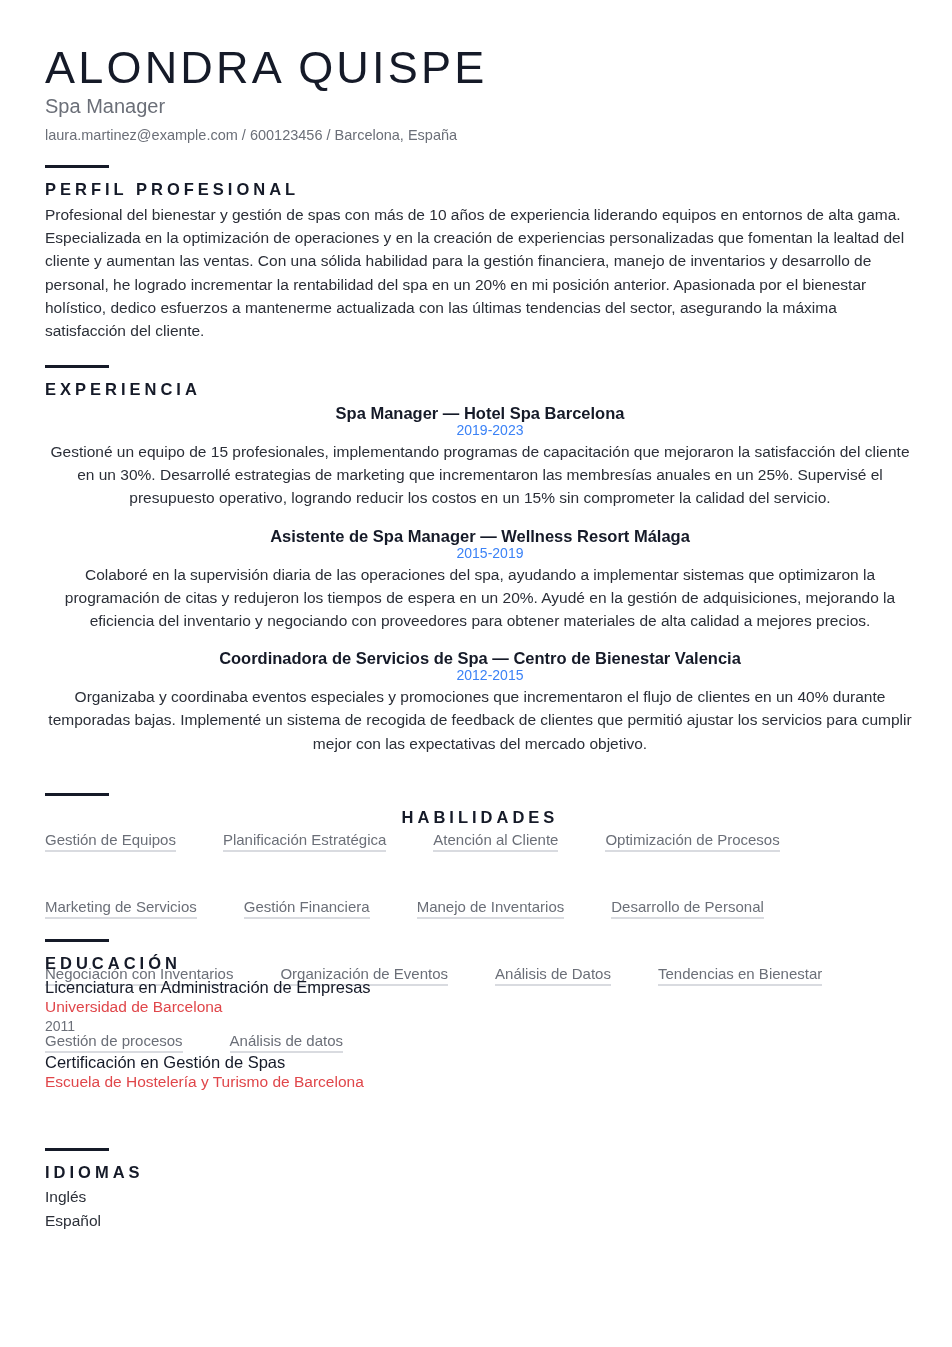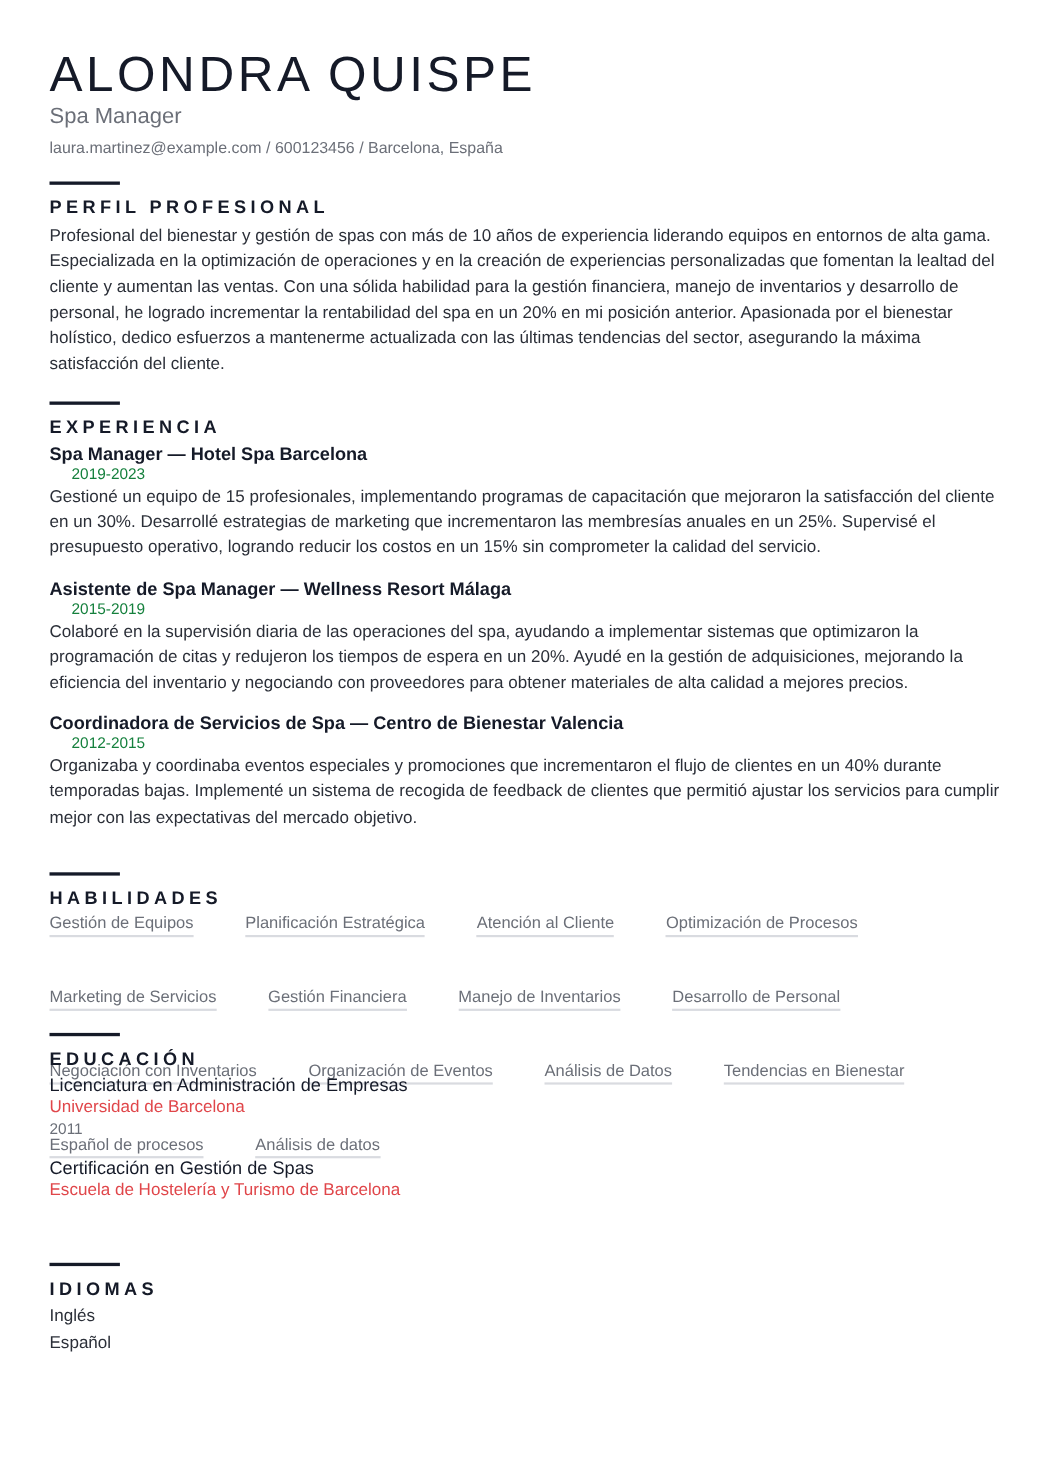--- a/index.html
+++ b/index.html
@@ -25,27 +25,27 @@
     }
     .section { position: absolute; left: 0; width: 870px; }
     .rule { width: 64px; height: 3px; background: #151a28; }
     .section-title {
       font-size: 16.5px; font-weight: 700; letter-spacing: 4px; color: #151a28;
       margin-top: 11px; line-height: 20px; white-space: nowrap;
     }
     .para {
       font-size: 15.5px; line-height: 23.2px; color: #2b2f38; margin-top: 4px;
     }
-    .job { margin-top: 4px; }
+    .job { margin-top: 4px; text-align: center; }
     .job + .job { margin-top: 16px; }
     .job-title {
       font-size: 16.5px; font-weight: 700; color: #151a28; line-height: 20px;
       white-space: nowrap;
     }
-    .job-dates { font-size: 14px; color: #15803d; line-height: 15px; margin-left: 20px; }
+    .job-dates { font-size: 14px; color: #3b82f6; line-height: 15px; margin-left: 20px; }
     .job-desc {
       font-size: 15.5px; line-height: 23.2px; color: #2b2f38; margin-top: 2px;
       width: 870px;
     }
     .skills { margin-top: 3px; display: flex; flex-wrap: wrap; width: 860px; gap: 34px; }
     .skill {
       font-size: 15px; color: #6b6f78; line-height: 20px;
       border-bottom: 2px solid #d9dbe0; margin-right: 13px; margin-bottom: 11px;
       padding-bottom: 0px; white-space: nowrap;
     }
@@ -89,37 +89,37 @@
       <div class="job-dates">2015-2019</div>
       <div class="job-desc">Colaboré en la supervisión diaria de las operaciones del spa, ayudando a implementar sistemas que optimizaron la programación de citas y redujeron los tiempos de espera en un 20%. Ayudé en la gestión de adquisiciones, mejorando la eficiencia del inventario y negociando con proveedores para obtener materiales de alta calidad a mejores precios.</div>
     </div>
     <div class="job">
       <div class="job-title">Coordinadora de Servicios de Spa — Centro de Bienestar Valencia</div>
       <div class="job-dates">2012-2015</div>
       <div class="job-desc">Organizaba y coordinaba eventos especiales y promociones que incrementaron el flujo de clientes en un 40% durante temporadas bajas. Implementé un sistema de recogida de feedback de clientes que permitió ajustar los servicios para cumplir mejor con las expectativas del mercado objetivo.</div>
     </div>
   </div>
 
-  <div class="section" style="top:793px;">
+  <div class="section" style="top:793px;text-align:center;">
     <div class="rule"></div>
     <div class="section-title">HABILIDADES</div>
     <div class="skills">
       <span class="skill">Gestión de Equipos</span>
       <span class="skill">Planificación Estratégica</span>
       <span class="skill">Atención al Cliente</span>
       <span class="skill">Optimización de Procesos</span>
       <span class="skill">Marketing de Servicios</span>
       <span class="skill">Gestión Financiera</span>
       <span class="skill">Manejo de Inventarios</span>
       <span class="skill">Desarrollo de Personal</span>
       <span class="skill">Negociación con Inventarios</span>
       <span class="skill">Organización de Eventos</span>
       <span class="skill">Análisis de Datos</span>
       <span class="skill">Tendencias en Bienestar</span>
-      <span class="skill">Español de procesos</span>
+      <span class="skill">Gestión de procesos</span>
       <span class="skill">Análisis de datos</span>
     </div>
   </div>
 
   <div class="section" style="top:939px;">
     <div class="rule"></div>
     <div class="section-title">EDUCACIÓN</div>
     <div class="edu-item">
       <div class="edu-degree">Licenciatura en Administración de Empresas</div>
       <div class="edu-school">Universidad de Barcelona</div>

